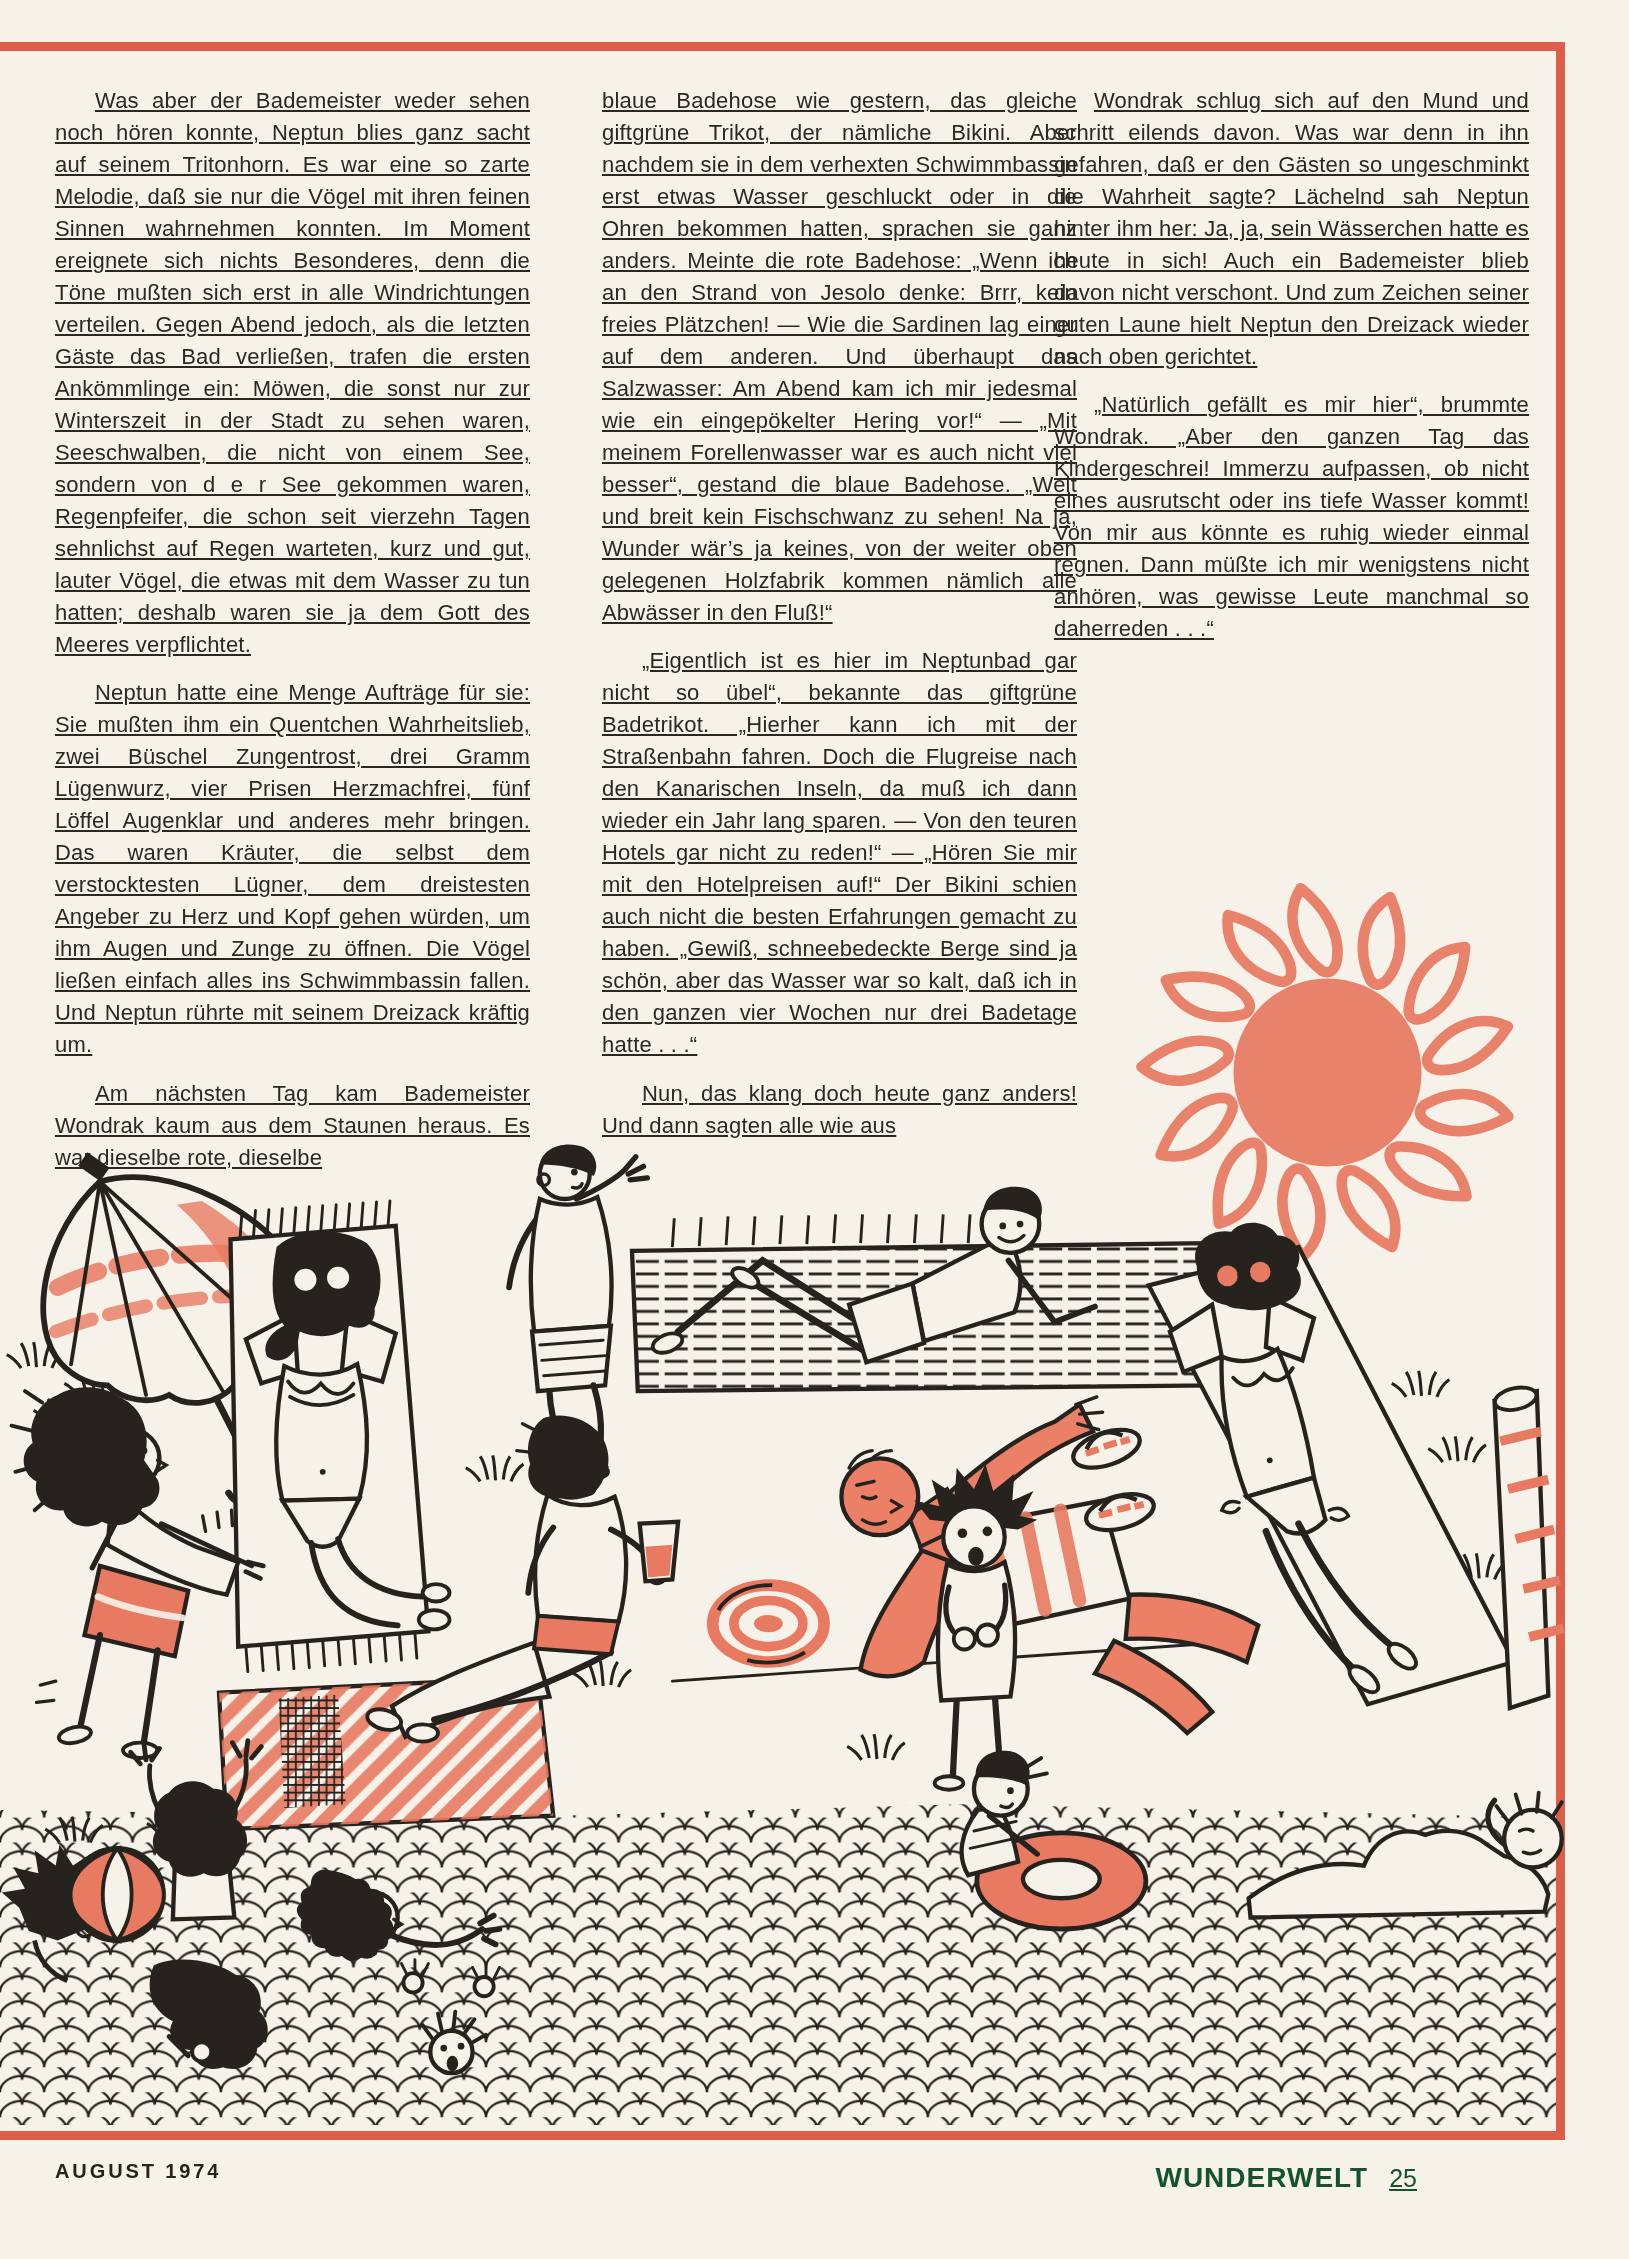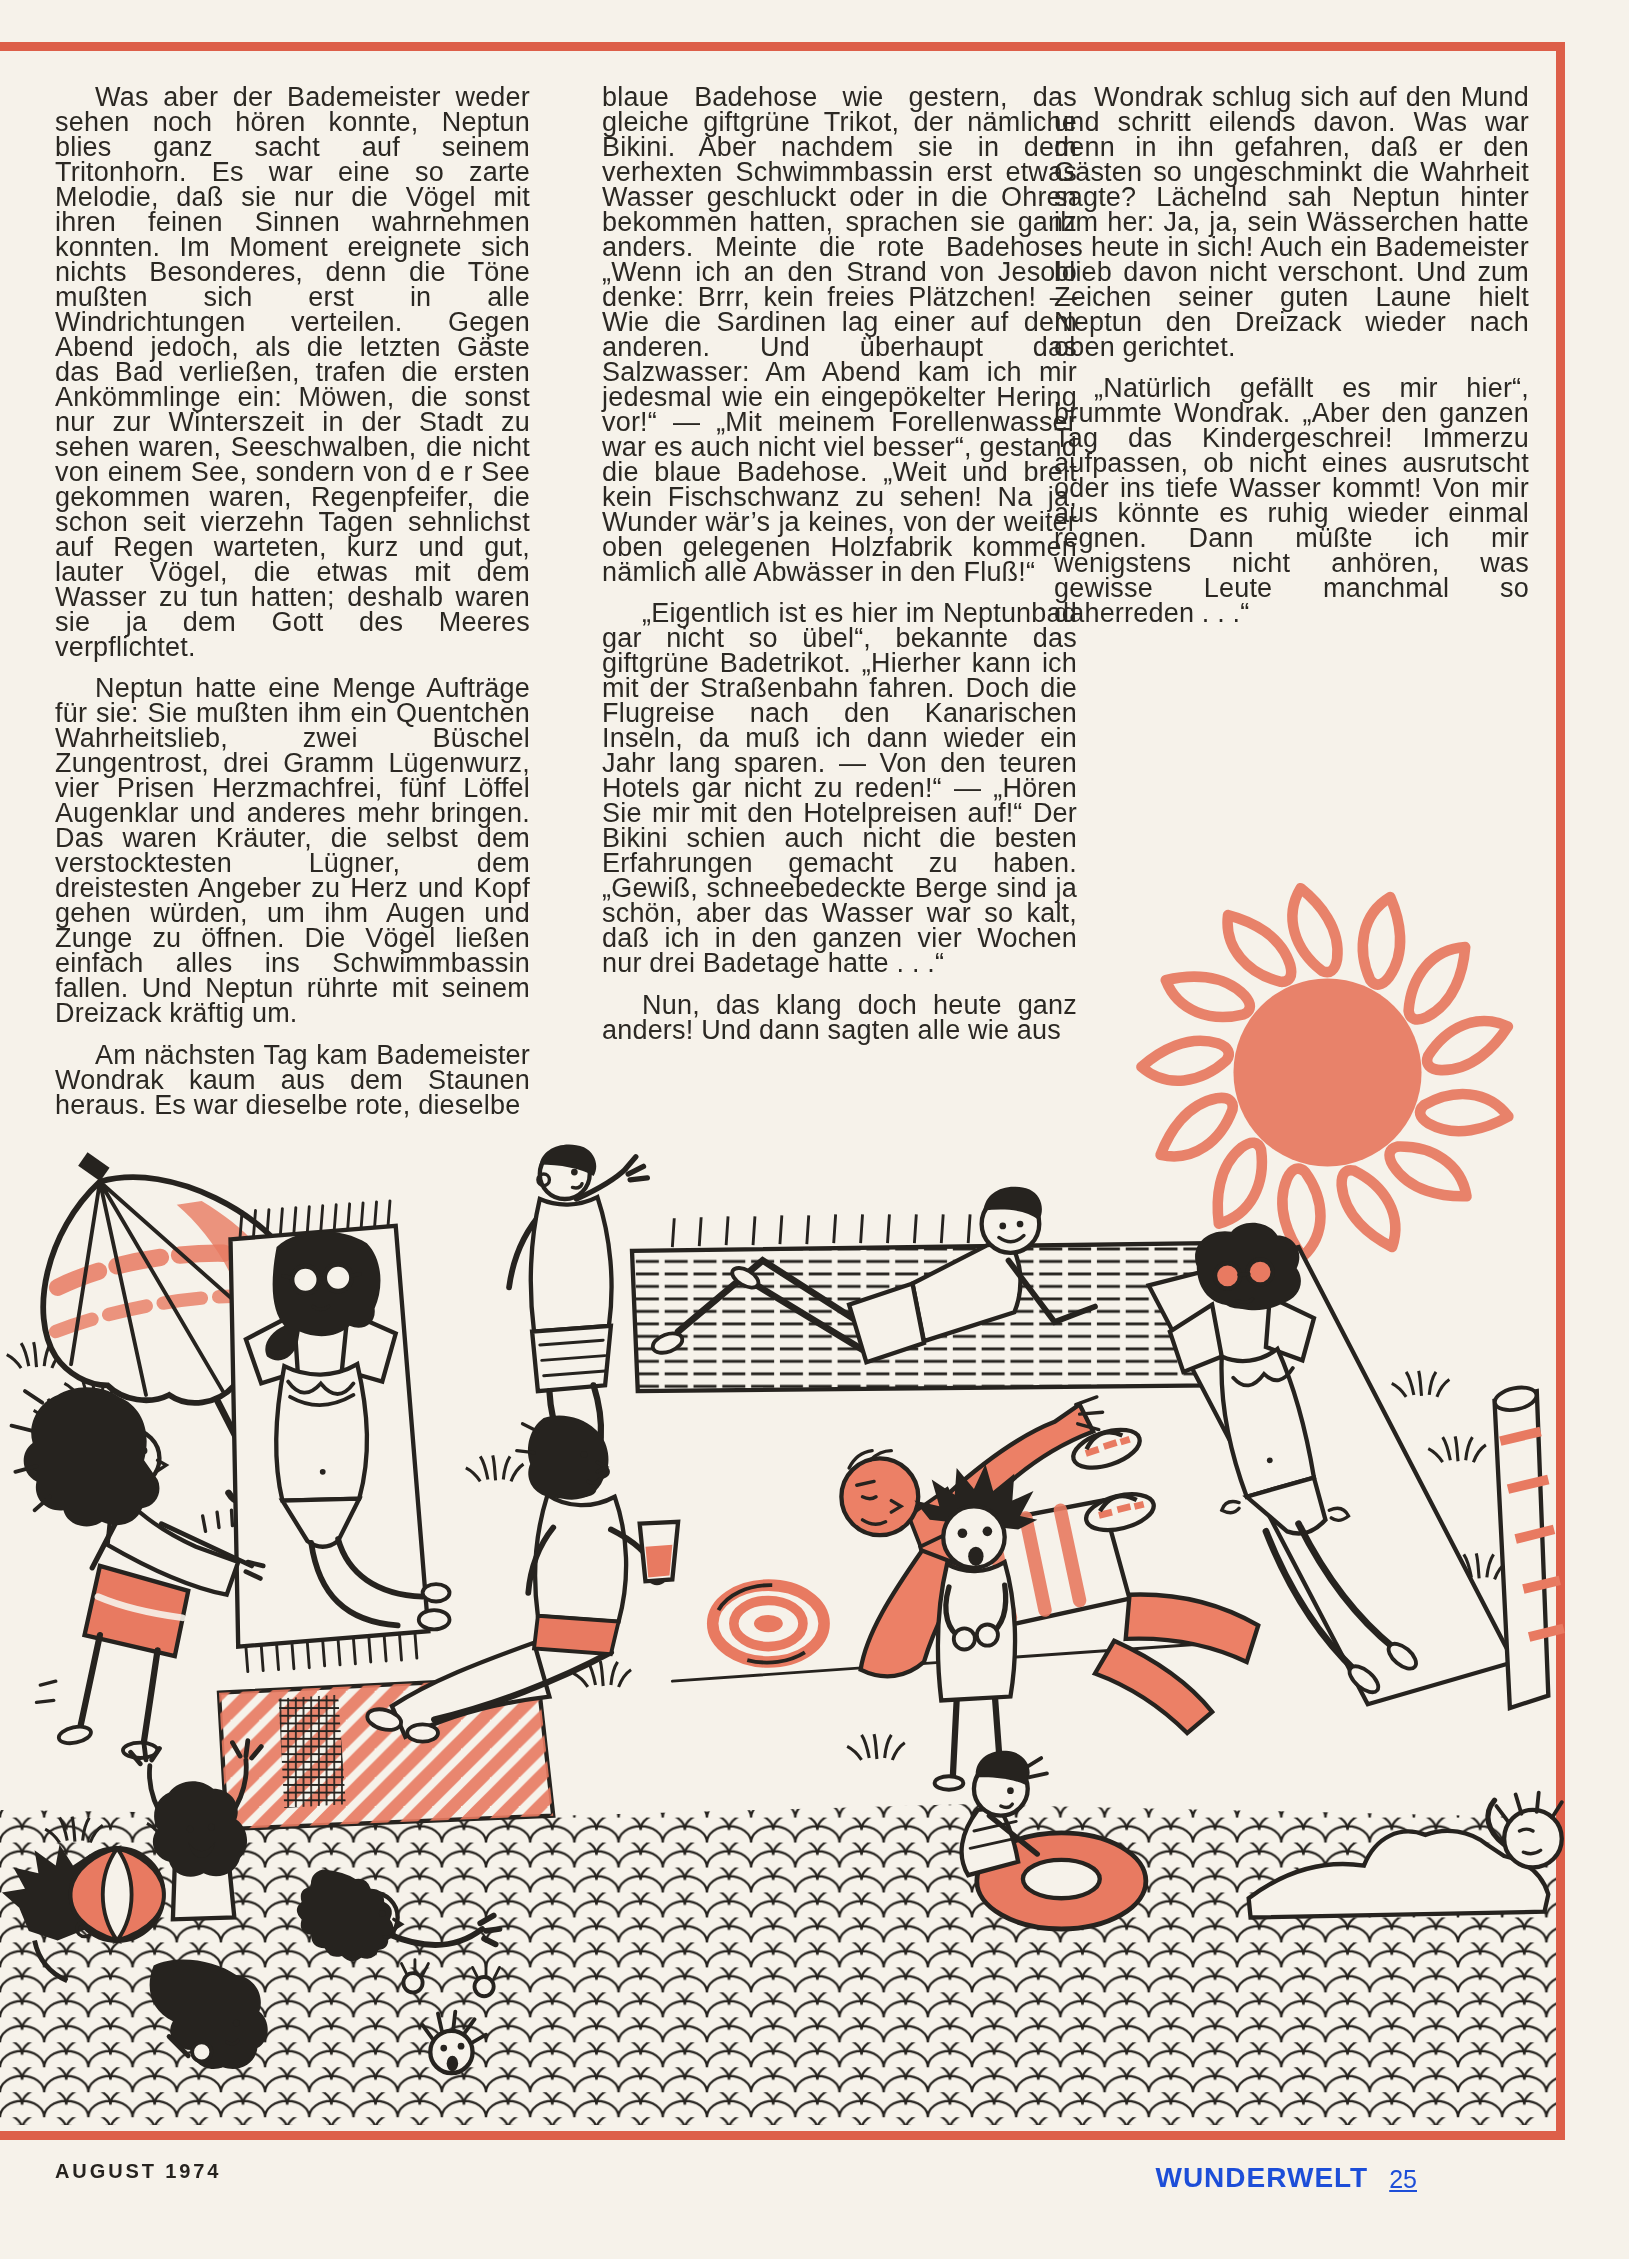--- a/index.html
+++ b/index.html
@@ -2,31 +2,31 @@
 <html lang="de"><head>
 <meta charset="utf-8">
 <style>
   html,body{margin:0;padding:0;}
   .page{position:relative;width:1629px;height:2260px;background:#f6f2ea;overflow:hidden;
         font-family:"Liberation Sans","DejaVu Sans",sans-serif;color:#2b2823;}
   .bline{position:absolute;background:#dd5f49;}
   .btop{left:0;top:42px;width:1565px;height:8.6px;}
   .bright{left:1556px;top:42px;width:8.6px;height:2097px;}
   .bbottom{left:0;top:2131px;width:1565px;height:8.6px;}
-  .col{position:absolute;top:85px;width:475px;font-size:27px;line-height:25px;
-       text-align:justify;letter-spacing:0.2px;hyphens:auto;-webkit-hyphens:auto;}
+  .col{position:absolute;top:85px;width:475px;font-size:22px;line-height:32px;
+       text-align:justify;letter-spacing:0.2px;hyphens:auto;text-decoration:underline;-webkit-hyphens:auto;}
   .c1{left:55px;} .c2{left:570px;margin-left:32px;} .c3{left:1054px;}
   .col p{margin:0 0 16.3px 0;text-indent:40px;}
   .col p.noind{text-indent:0;}
   .sunwrap{position:absolute;left:1126px;top:869px;width:403px;height:403px;}
   .scene{position:absolute;left:0;top:1143px;width:1629px;height:988px;}
   .footer-left{position:absolute;left:55px;top:2160px;font-size:20px;font-weight:bold;
                letter-spacing:2.9px;color:#26231f;}
-  .footer-right{position:absolute;right:212px;top:2162px;font-size:28px;color:#1d4ed8;
-                display:flex;align-items:flex-end;gap:21px;}
+  .footer-right{position:absolute;right:212px;top:2162px;font-size:28px;color:#14532d;
+                display:flex;align-items:center;gap:21px;}
   .footer-right .mag{font-weight:bold;letter-spacing:1px;}
   .footer-right .pg{font-size:25px;text-decoration:underline;}
 </style>
 </head>
 <body>
 
 <div class="page">
 
   <div class="bline btop"></div>
   <div class="bline bright"></div>

